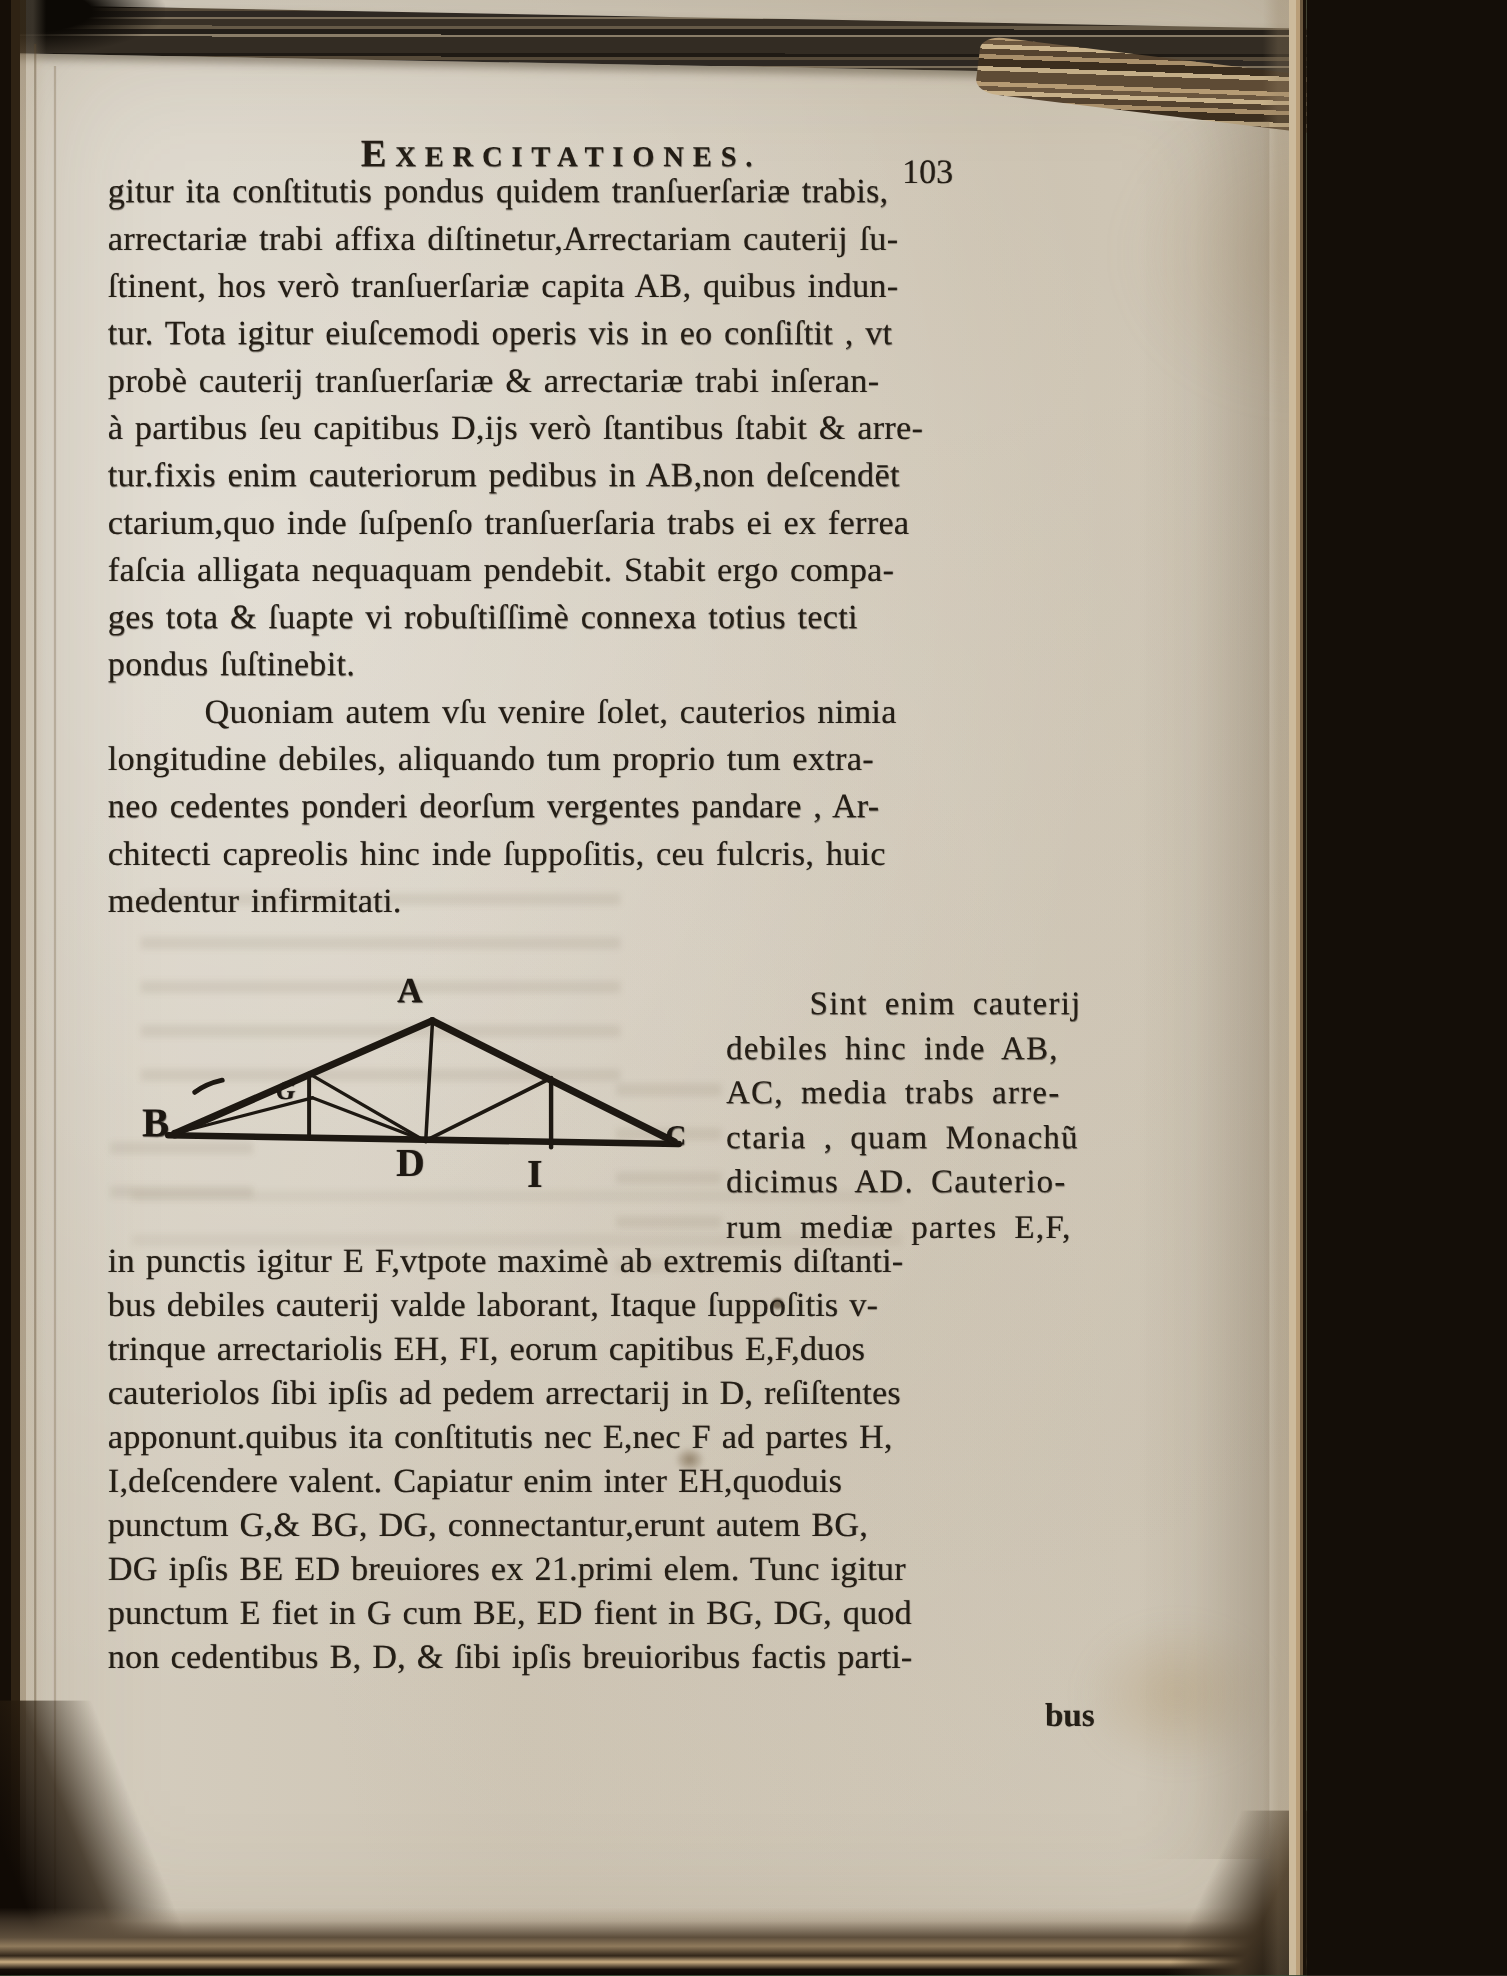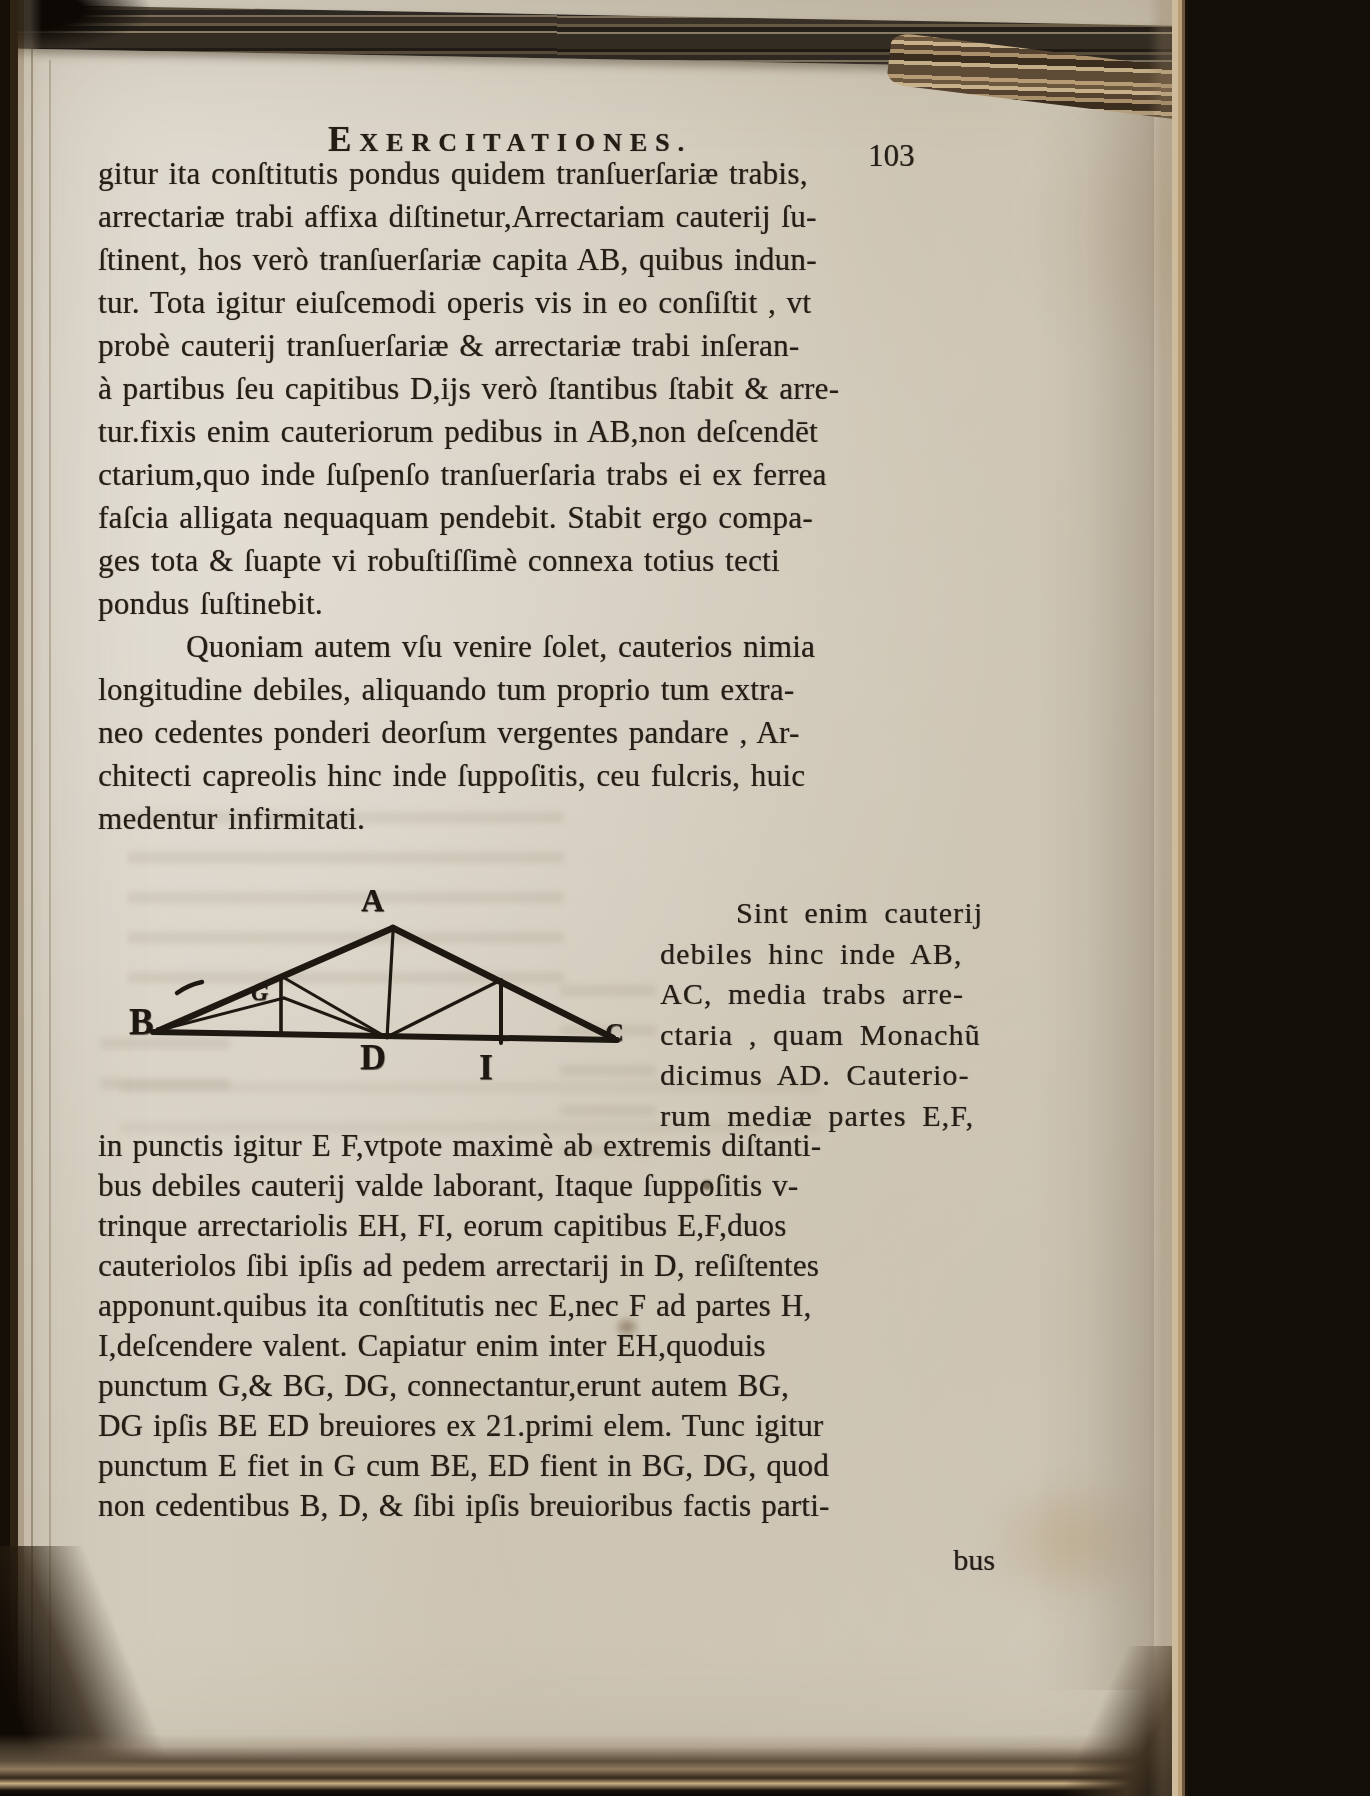--- a/index.html
+++ b/index.html
@@ -40,33 +40,33 @@
   .stain4 { left:1020px; top:90px; width:330px; height:280px; filter:blur(16px);
     background:radial-gradient(ellipse, rgba(182,160,126,0.30), transparent 70%); }
 
   
   .ink { color:#241e16; text-shadow:0.4px 0.4px 0.8px rgba(28,22,15,0.6); }
   .running-head {
     position:absolute; left:300px; top:120px; width:420px; z-index:2;
     font-size:26px; letter-spacing:8px; text-align:center; font-weight:bold;
   }
   .running-head::first-letter { font-size:35px; letter-spacing:8px; }
-  .page-number { position:absolute; left:868px; top:138px; z-index:2; font-size:31px; }
+  .page-number { position:absolute; left:820px; top:138px; z-index:2; font-size:31px; }
   .tblock { position:absolute; z-index:2; }
   .block1 { left:98px; top:152px; width:900px; line-height:43px; font-size:31px;
     word-spacing:2.5px; letter-spacing:0.3px; }
   .block3 { left:98px; top:1126px; width:900px; line-height:40px; font-size:31px;
     word-spacing:2px; letter-spacing:0.2px; }
   .side-col { left:660px; top:893px; width:340px; line-height:40.6px; font-size:30px;
     word-spacing:7px; letter-spacing:1.1px; }
   .ln { white-space:nowrap; }
   .indent { padding-left:88px; }
   .indent-sm { padding-left:76px; }
   .catchword { position:absolute; left:98px; top:1543px; width:897px; z-index:2;
-    font-size:30px; text-align:right; }
+    font-size:30px; text-align:right;font-weight:bold; }
 
   
   .figure-wrap { position:absolute; left:105px; top:880px; width:545px; height:220px; z-index:2; }
   .figure-wrap svg { position:absolute; left:0; top:0; }
   .flab { position:absolute; font-weight:bold; color:#1d1812;
     text-shadow:0.5px 0.5px 1px rgba(25,20,14,0.7); }
   .flab-a { left:256px; top:2px;   font-size:32px; }
   .flab-b { left:24px;  top:120px; font-size:37px; }
   .flab-c { left:500px; top:138px; font-size:26px; }
   .flab-d { left:255px; top:156px; font-size:36px; }

